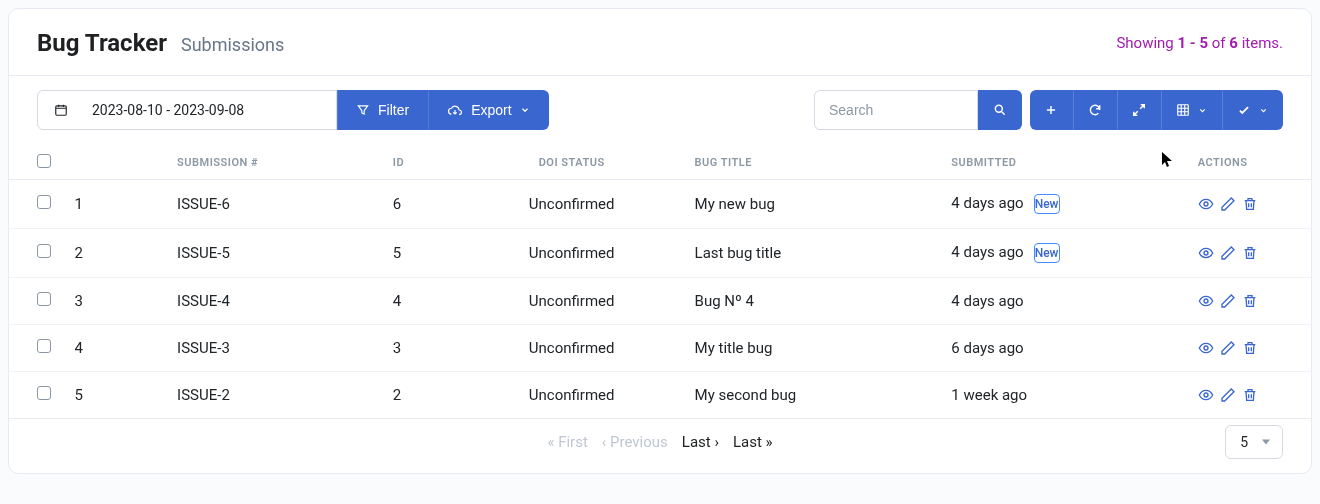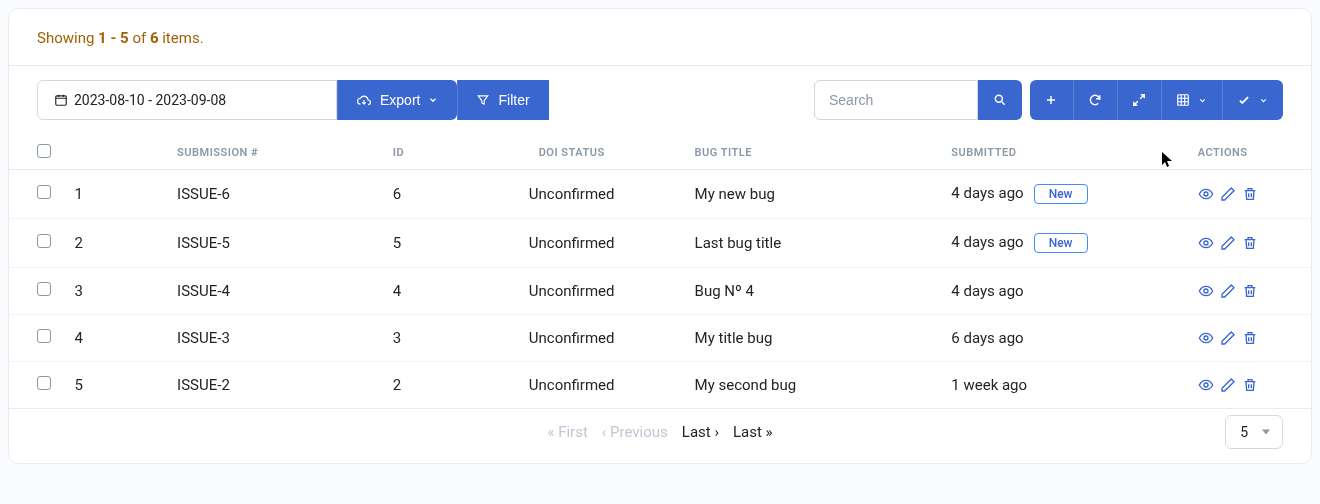--- a/index.html
+++ b/index.html
@@ -19,37 +19,37 @@
   .header {
     display: flex;
     align-items: center;
     justify-content: space-between;
     padding: 20px 28px 18px 28px;
     border-bottom: 1px solid #e7eaf3;
   }
   .header-left { display: flex; align-items: baseline; gap: 14px; }
   .title { font-size: 24px; font-weight: 700; color: #1e2022; }
   .subtitle { font-size: 18px; color: #677788; }
-  .showing { font-size: 15px; color: #a16207; }
+  .showing { font-size: 15px; color: #a21caf; }
   .showing b { font-weight: 700; }
 
   .toolbar {
     display: flex;
     align-items: center;
     justify-content: space-between;
     padding: 14px 28px;
   }
   .toolbar-left, .toolbar-right { display: flex; align-items: stretch; gap: 0; }
   .toolbar-right { gap: 8px; }
 
   .input-group { display: flex; }
   .daterange {
     display: flex;
     align-items: center;
-    gap: 6px;
+    gap: 24px;
     border: 1px solid #d4d9e2;
     border-radius: 6px 0 0 6px;
     padding: 0 16px;
     height: 40px;
     min-width: 300px;
     background: #fff;
     color: #212529;
   }
   .btn {
     display: inline-flex;
@@ -120,21 +120,21 @@
   .col-title{ width:250px; }
   .col-subm{ width:240px; }
   .col-act { width:120px; padding-right:28px; }
 
   .badge-new {
     display:inline-block;
     border:1px solid #418cff;
     color:#3a66cf;
     font-size:12px;
     border-radius:4px;
-    padding:2px 14px;
+    padding:2px 0;
     margin-left:10px;
     font-weight:500;
     text-align:right;
   }
 
   .row-actions { display:flex; gap:6px; color:#3a66cf; }
   .row-actions svg { cursor:pointer; }
 
   .footer {
     display:flex;
@@ -166,57 +166,61 @@
   }
 
   svg { display:block; }
 </style>
 </head>
 <body>
 
 <div class="card">
 
   <div class="header">
+    <div class="header-left">
+      <div class="title">Bug Tracker</div>
+      <div class="subtitle">Submissions</div>
+    </div>
     <div class="showing">
       <span>Showing </span><b>1 - 5</b><span> of </span><b>6</b><span> items.</span>
     </div>
   </div>
 
   <div class="toolbar">
     <div class="toolbar-left">
       <div class="input-group">
         <div class="daterange">
           <span>
             <svg width="14" height="14" viewBox="0 0 24 24" fill="none" stroke="#212529" stroke-width="2">
                 <rect x="3" y="5" width="18" height="16" rx="2"></rect>
                 <path d="M3 9h18M8 3v4M16 3v4"></path>
               </svg>
           </span>
           <span>2023-08-10 - 2023-09-08</span>
         </div>
+        <button class="btn filter">
+          <span>
+            <svg width="14" height="14" viewBox="0 0 24 24" fill="none" stroke="#fff" stroke-width="2">
+                <path d="M4 5h16l-6 8v6l-4-2v-4L4 5z"></path>
+              </svg>
+          </span>
+          <span>Filter</span>
+        </button>
         <button class="btn export">
           <span>
             <svg width="16" height="14" viewBox="0 0 24 24" fill="none" stroke="#fff" stroke-width="2">
                 <path d="M6 19a5 5 0 010-10 7 7 0 0113 3 4 4 0 010 8M12 12v7m0 0l-3-3m3 3l3-3"></path>
               </svg>
           </span>
           <span>Export</span>
           <span>
             <svg width="10" height="10" viewBox="0 0 24 24" fill="none" stroke="#fff" stroke-width="3">
                 <path d="M6 9l6 6 6-6"></path>
               </svg>
           </span>
-        </button>
-        <button class="btn filter">
-          <span>
-            <svg width="14" height="14" viewBox="0 0 24 24" fill="none" stroke="#fff" stroke-width="2">
-                <path d="M4 5h16l-6 8v6l-4-2v-4L4 5z"></path>
-              </svg>
-          </span>
-          <span>Filter</span>
         </button>
       </div>
     </div>
 
     <div class="toolbar-right">
       <div class="search-wrap">
         <input class="search-input" placeholder="Search" style="">
         <button class="search-btn">
           <span>
             <svg width="14" height="14" viewBox="0 0 24 24" fill="none" stroke="#fff" stroke-width="2.5">

